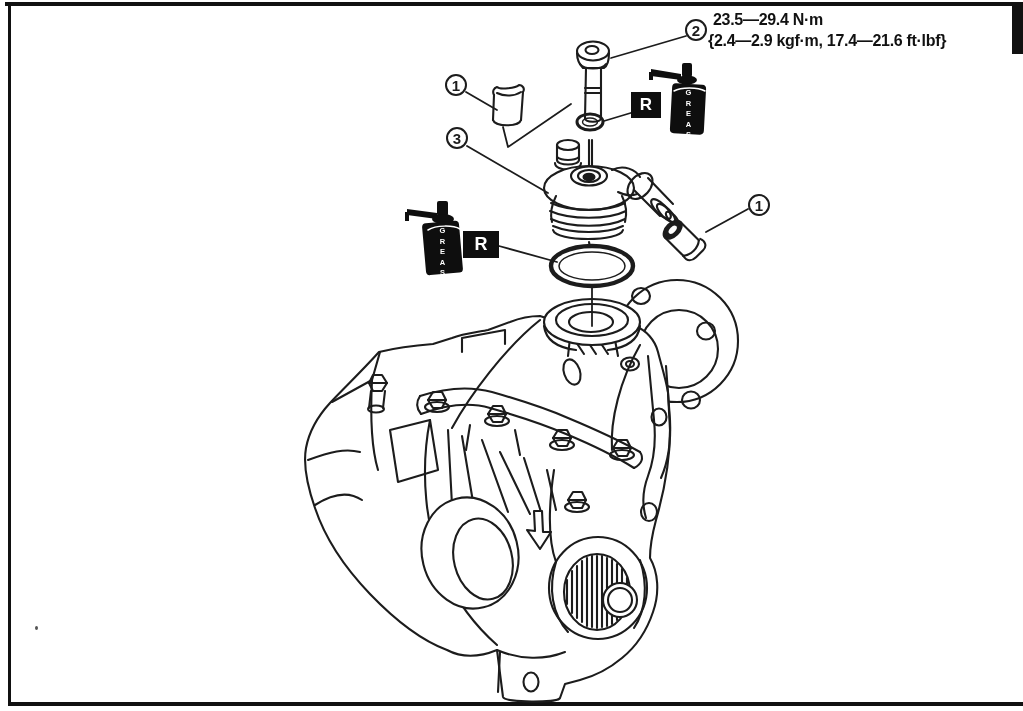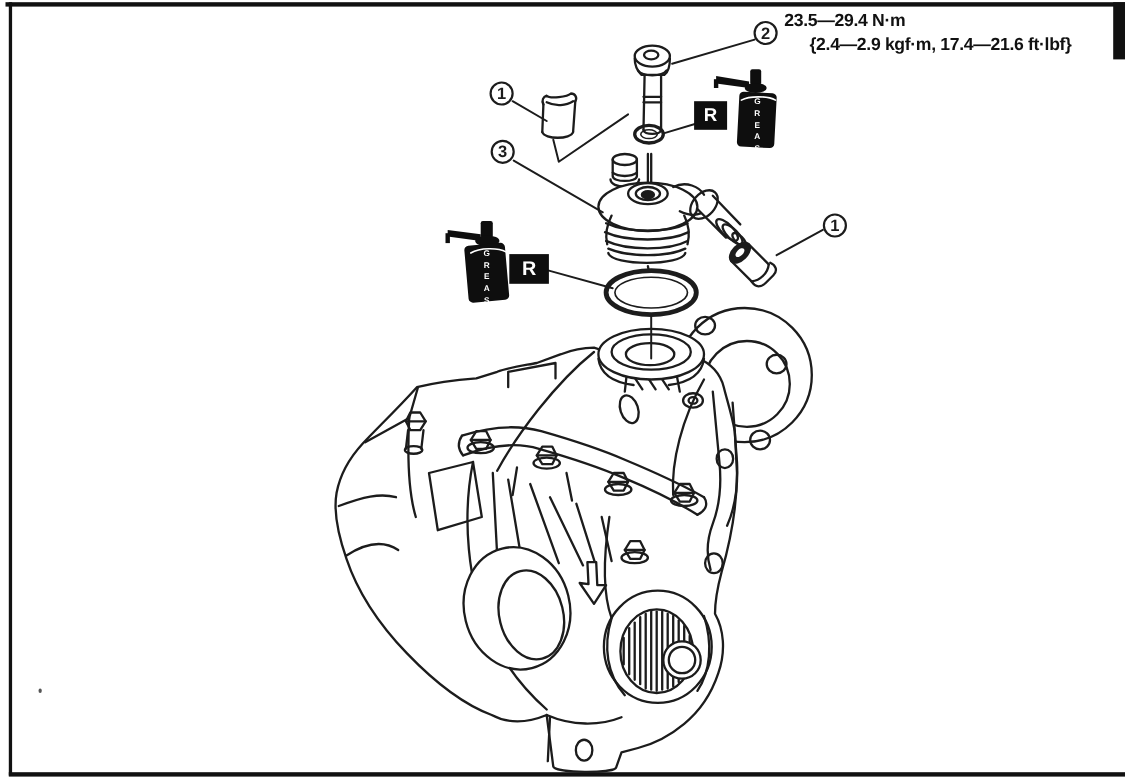--- a/index.html
+++ b/index.html
@@ -267,21 +267,21 @@
         <path d="M 748,209 L 706,232"></path>
         <path d="M 634,112 L 604,121"></path>
         <path d="M 499,246 L 557,262"></path>
         <path d="M 592,288 L 592,326"></path>
       </g>
     </g>
   </svg>
 
   <div>
     <div class="torque" style="left:713px;top:9px;">23.5—29.4 N·m</div>
-    <div class="torque" style="left:736px;top:30px;">{2.4—2.9 kgf·m, 17.4—21.6 ft·lbf}</div>
+    <div class="torque" style="left:708px;top:30px;">{2.4—2.9 kgf·m, 17.4—21.6 ft·lbf}</div>
   </div>
 
   <div class="callout" style="left:685px;top:19px;">2</div>
   <div class="callout" style="left:445px;top:74px;">1</div>
   <div class="callout" style="left:446px;top:127px;">3</div>
   <div class="callout" style="left:748px;top:194px;">1</div>
 
   <div class="rbox" style="left:631px;top:92px;width:30px;height:26px;font-size:17px;">R</div>
   <div class="rbox" style="left:463px;top:231px;width:36px;height:27px;font-size:18px;">R</div>
 

